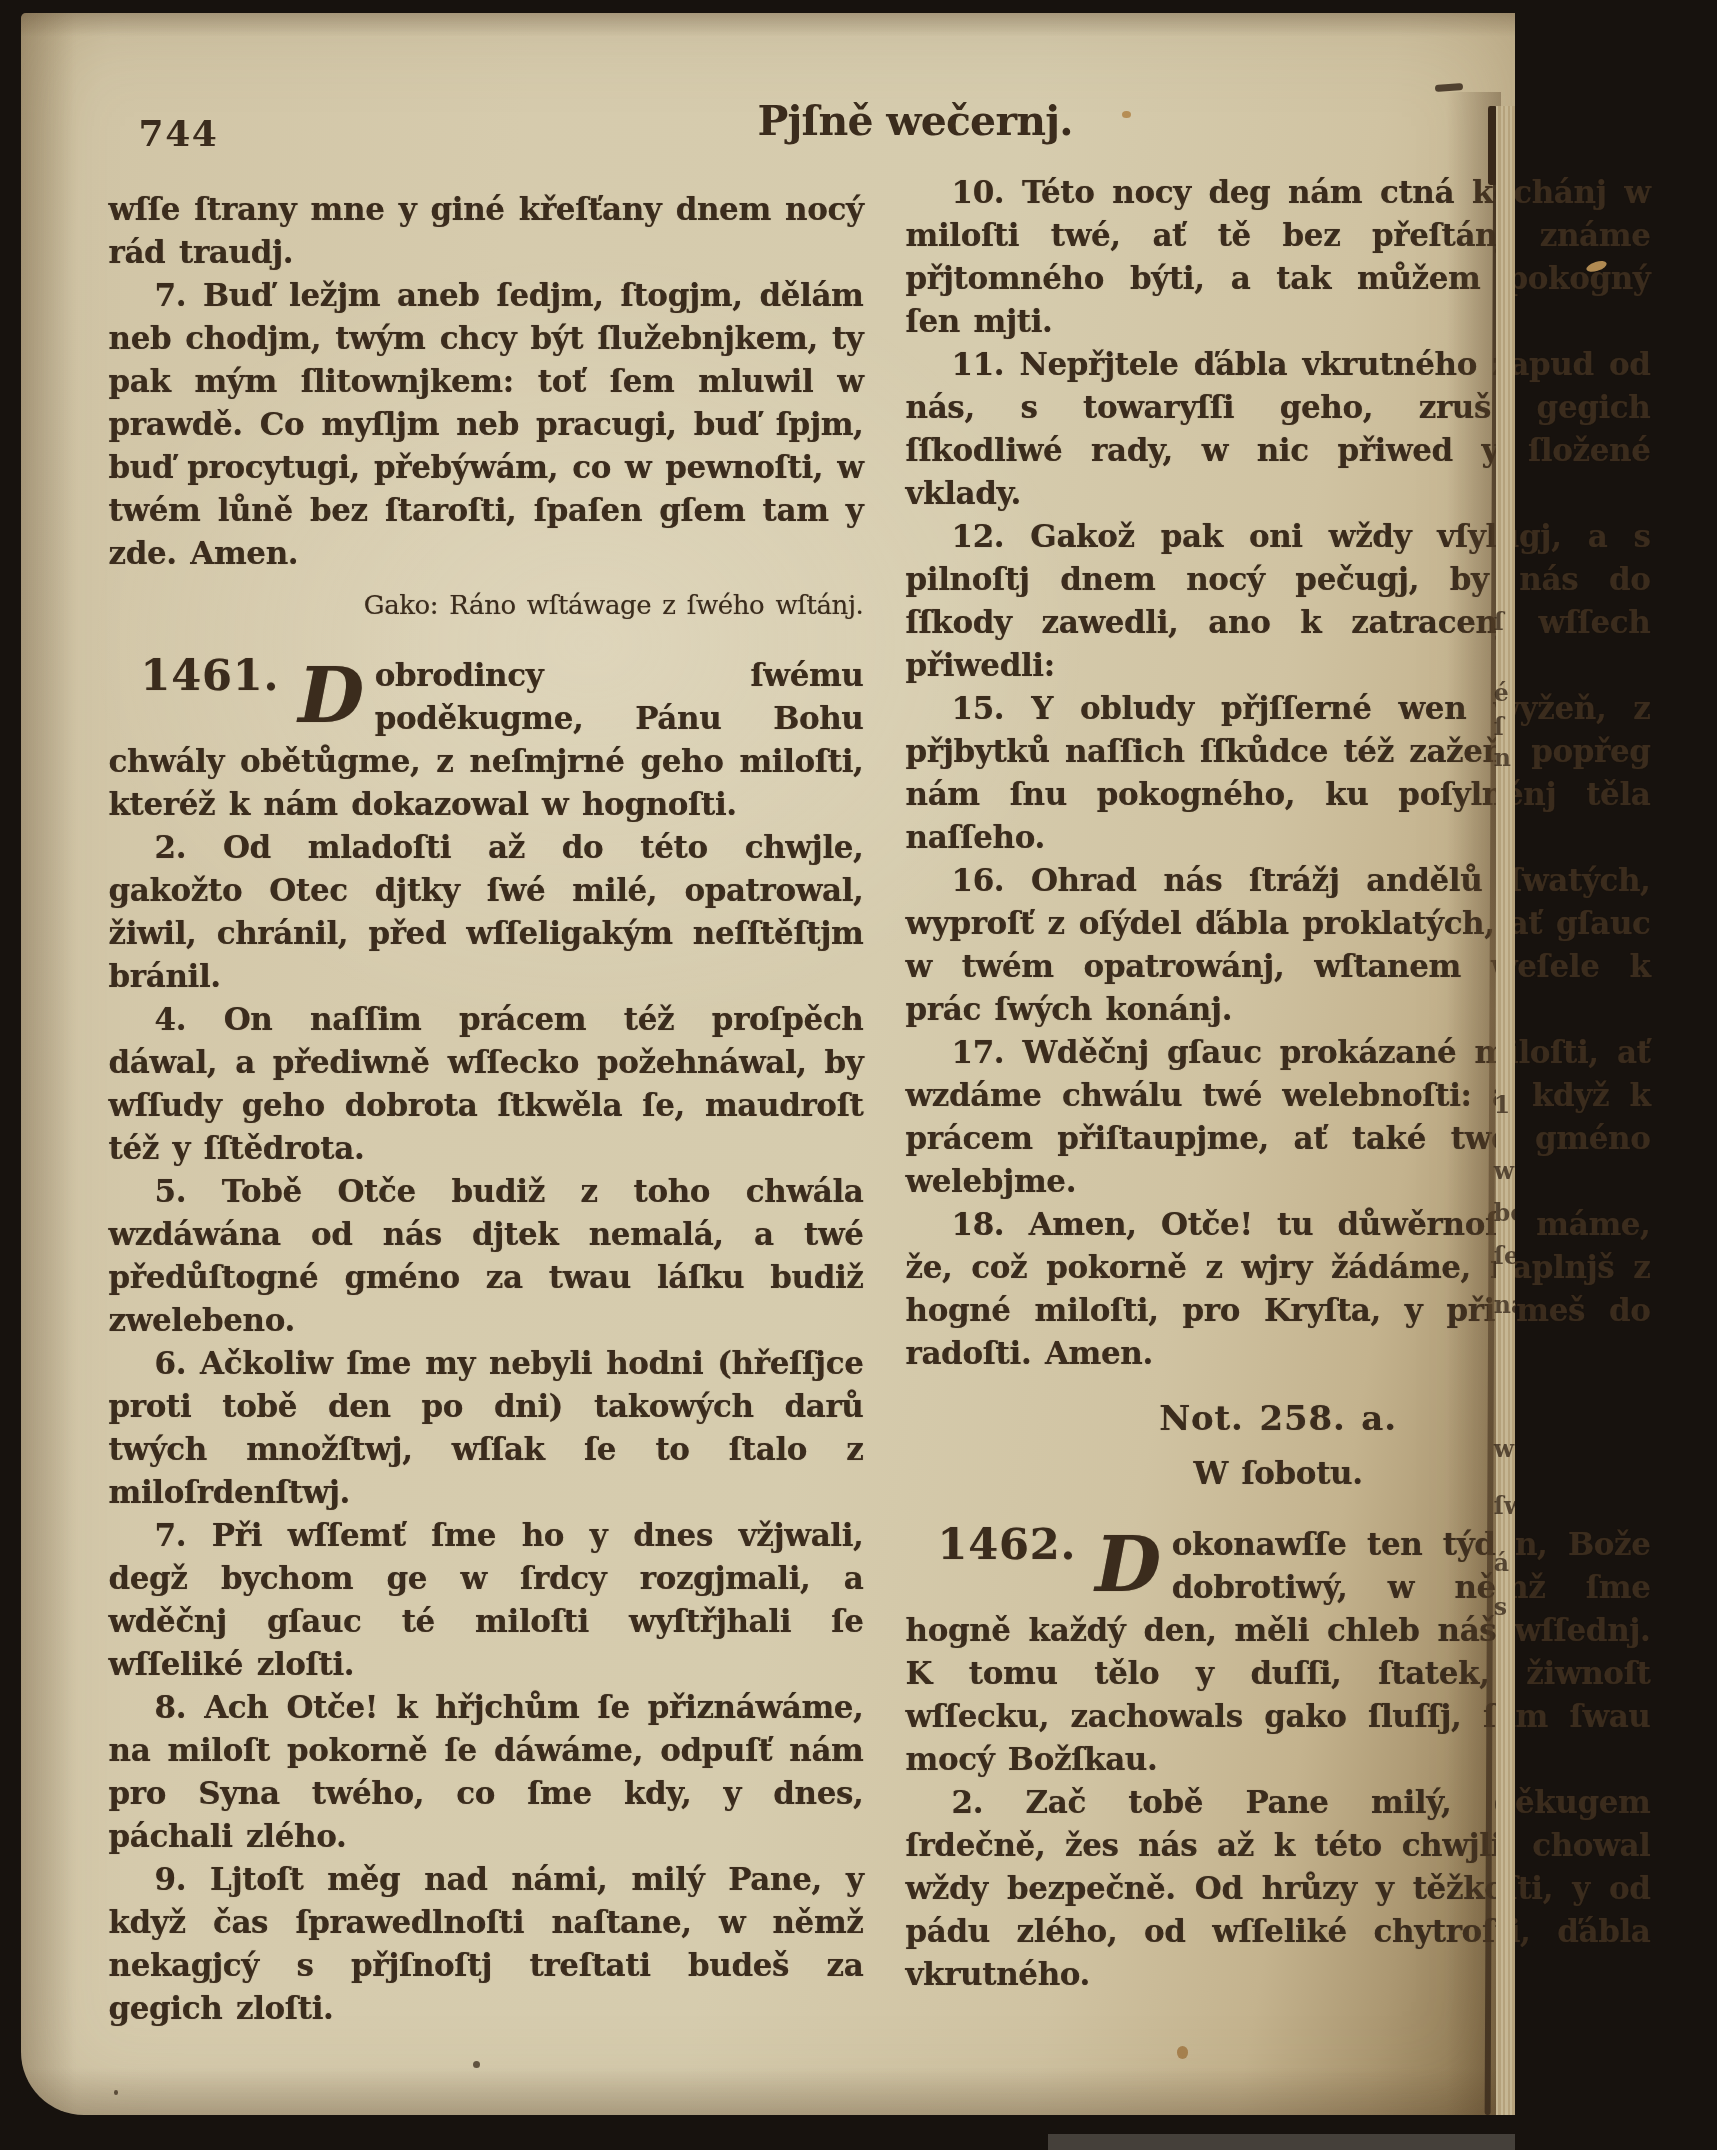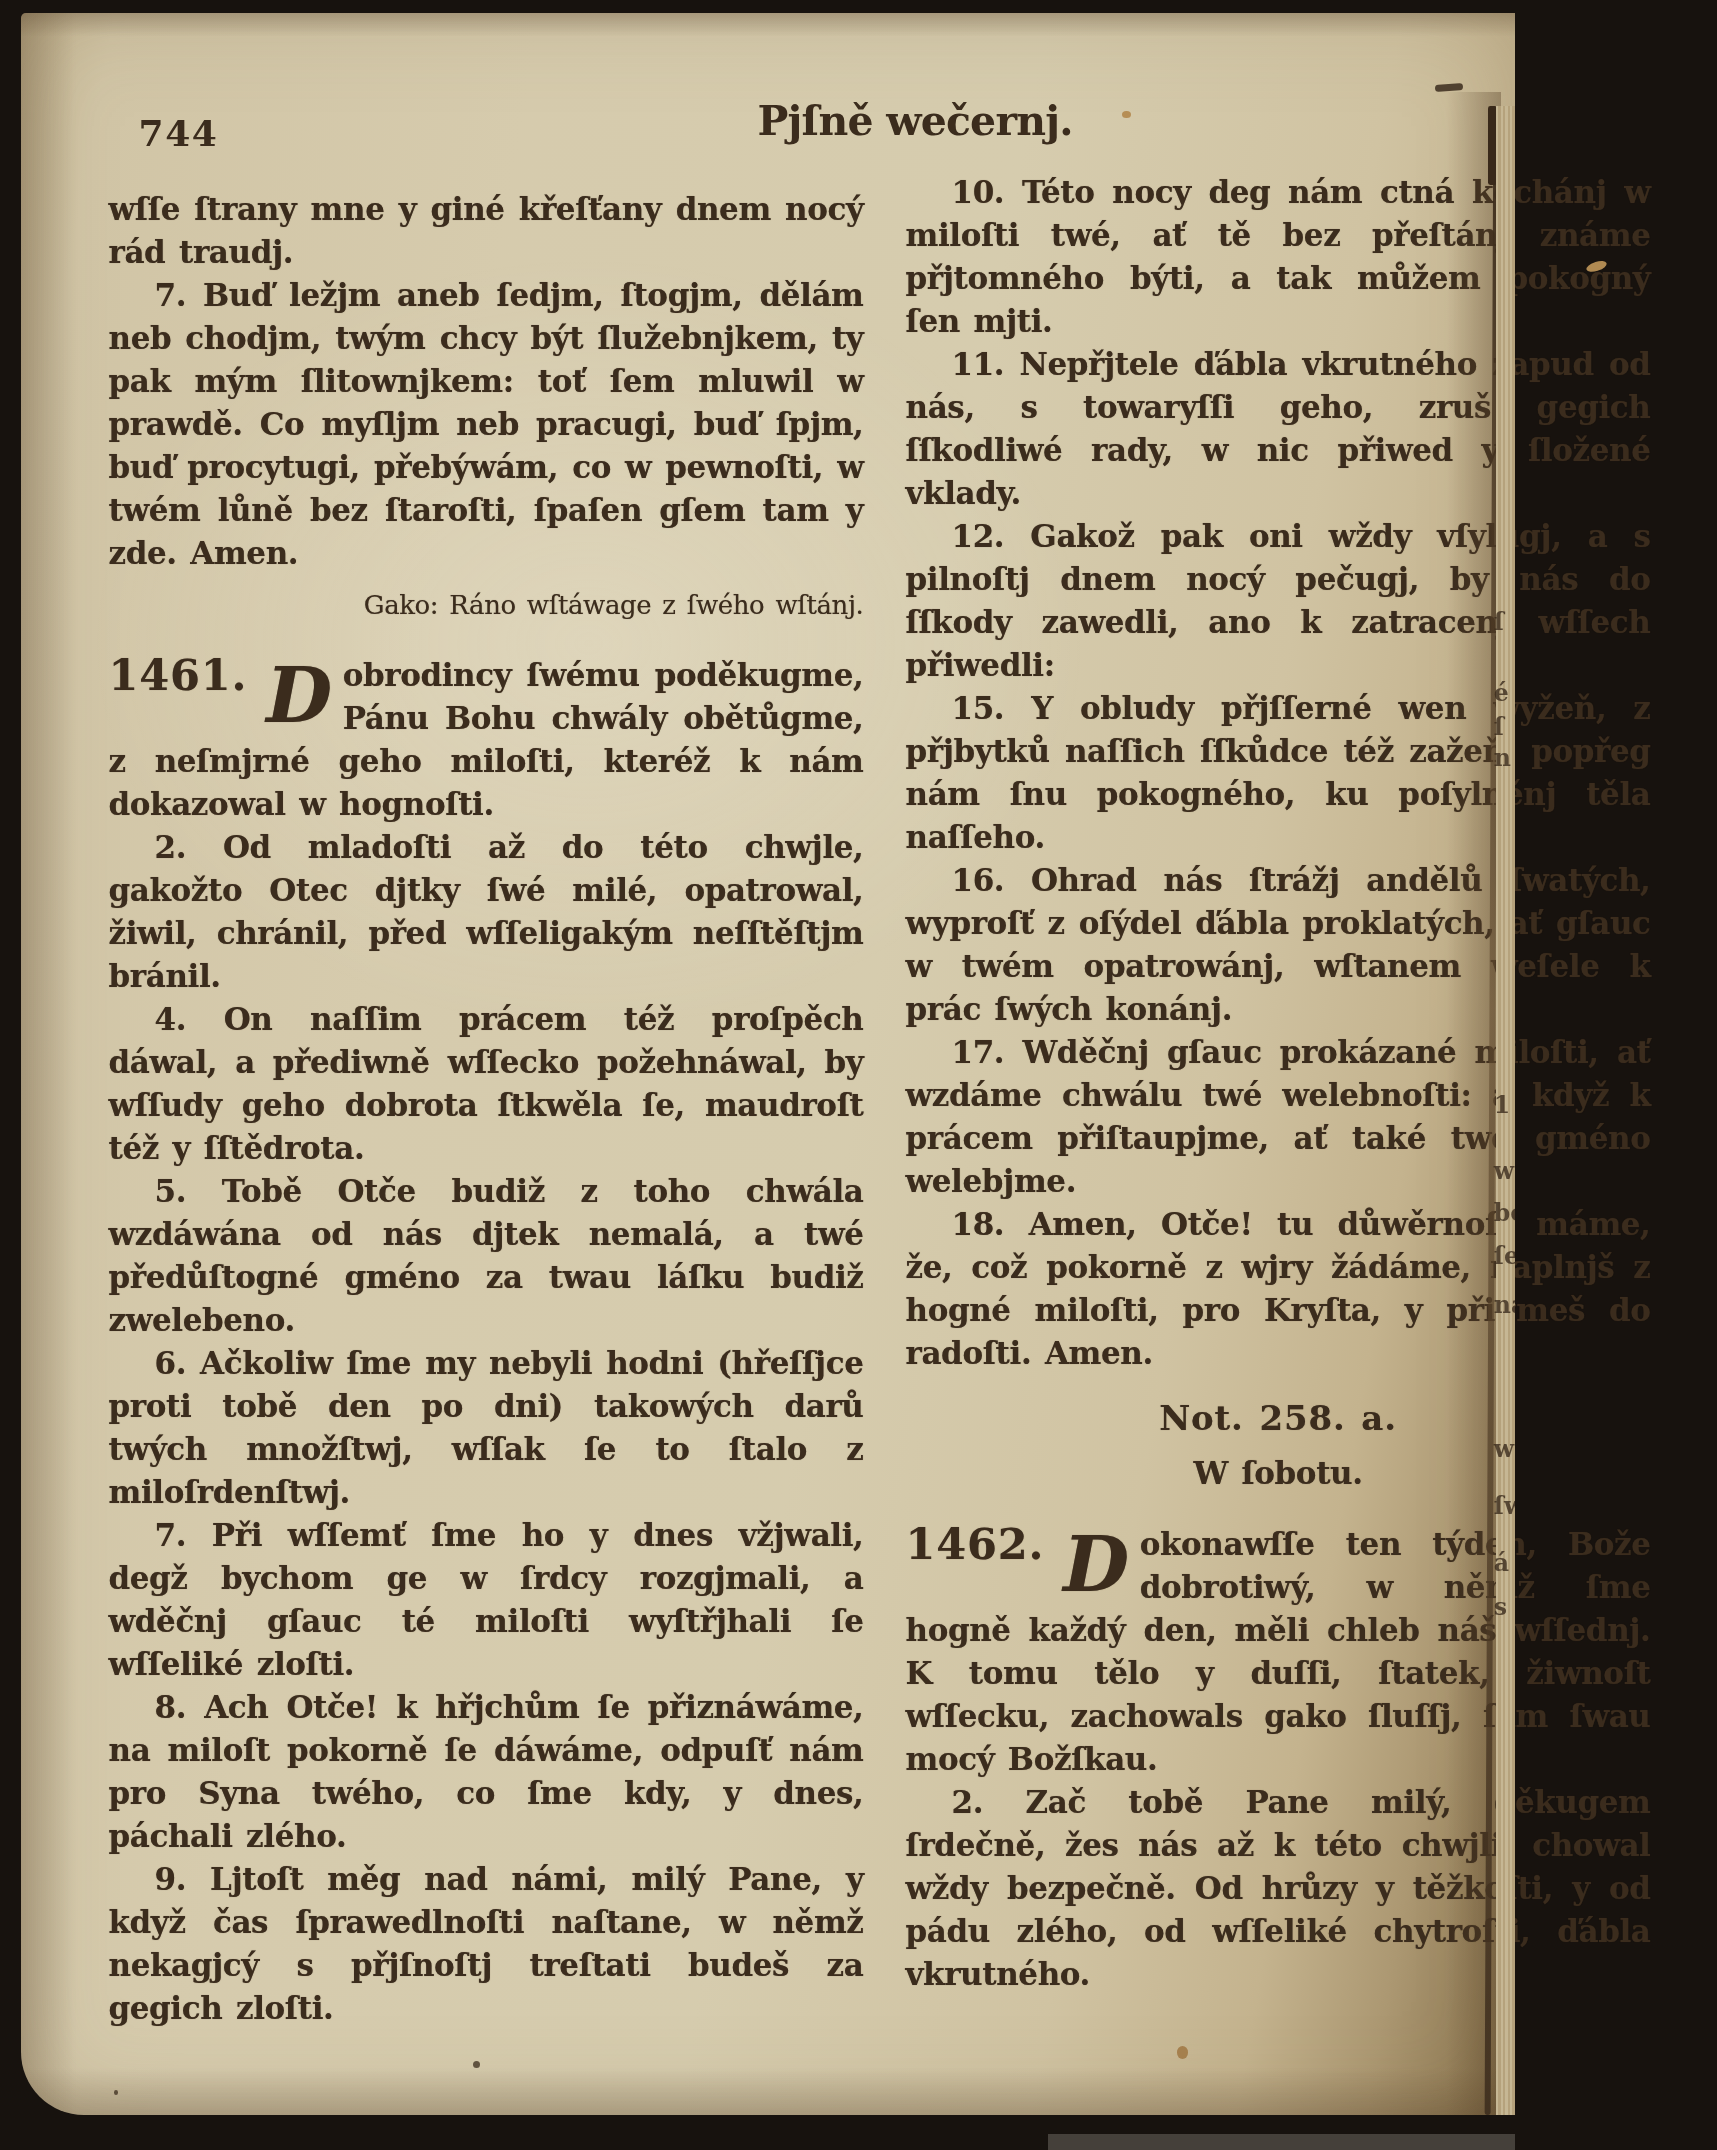--- a/index.html
+++ b/index.html
@@ -50,21 +50,21 @@
   #col-left{left:88px;top:175px;width:755px;}
   #col-right{left:885px;top:158px;width:745px;}
   .block{margin:0;}
   .continuation{text-indent:0;}
   .verse{text-indent:46px;}
   .note-heading{text-align:center;text-indent:0;font-size:34px;margin:22px 0 12.6px;letter-spacing:0.8px;}
   .tune-heading{text-align:right;text-indent:0;font-size:26px;font-weight:normal;margin:9.5px 0 27px;}
   .day-heading{text-align:center;text-indent:0;font-size:31px;margin:4px 0 28px;}
   .hymn-start{margin-top:12.6px;}
   .hymn-start::after{content:"";display:block;clear:both;}
-  .hymn-number{float:left;font-size:43px;line-height:43px;margin-right:19px;letter-spacing:0.8px;}
+  .hymn-number{float:left;font-size:43px;line-height:43px;margin-right:19px;letter-spacing:0.8px;margin-left:32px;}
   .drop-cap{float:left;font-size:76px;line-height:79px;margin:1.6px 11px 0 0;font-style:italic;}
   
   .edge-strip{position:absolute;right:0;top:0;bottom:0;width:23.6px;overflow:hidden;}
   .edge-frag{position:absolute;left:2.4px;color:rgba(59,44,29,0.8);font-size:23.6px;font-weight:bold;
     white-space:nowrap;}
   
   .speck{position:absolute;background:rgba(59,44,29,0.75);border-radius:50%;}
   .stain{position:absolute;border-radius:50%;}
 </style>
 </head>

